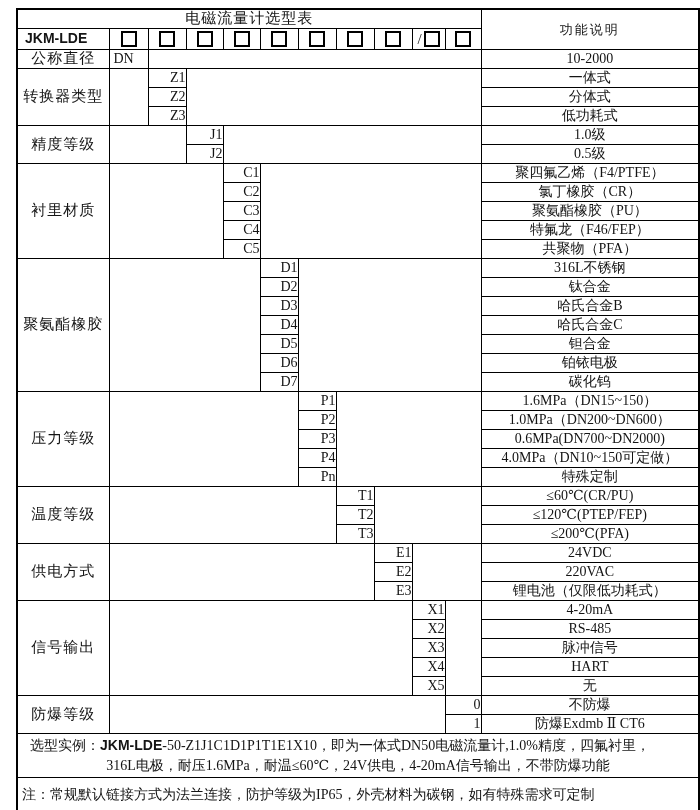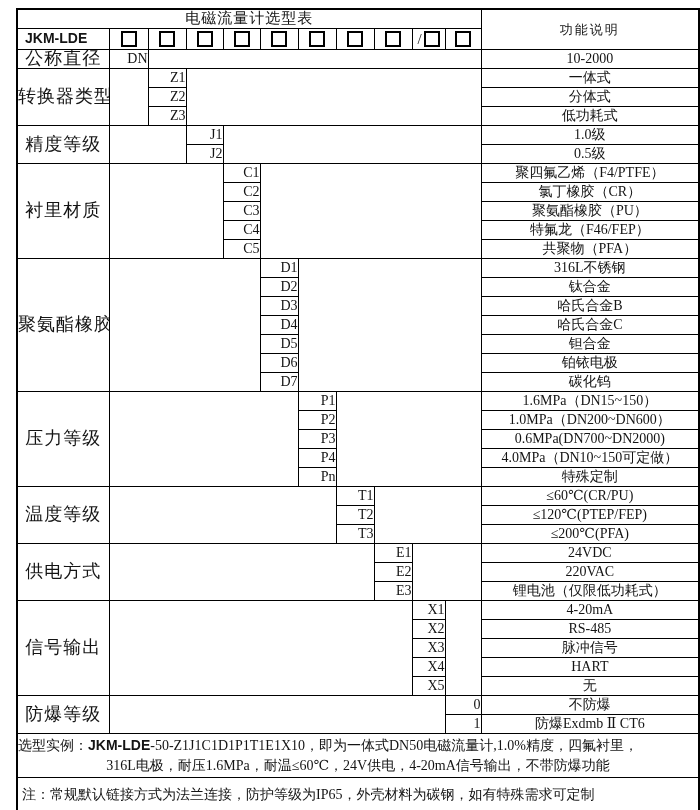--- a/index.html
+++ b/index.html
@@ -26,27 +26,27 @@
   td.model{
     text-align:left;padding-left:7px;font-weight:bold;
     font-family:"Liberation Sans","DejaVu Sans",sans-serif;font-size:14px;
   }
   td.cb{vertical-align:middle;}
   span.box{
     display:inline-block;width:12px;height:12px;border:2px solid #000;
     vertical-align:middle;background:#fff;
   }
   span.slash{font-size:15px;vertical-align:middle;margin-right:2px;}
-  td.lbl{font-size:18px;letter-spacing:1px;}
+  td.lbl{font-size:15px;letter-spacing:1px;}
   td.code{text-align:right;font-size:14px;}
-  td.code-dn{text-align:right;padding-left:4px;font-size:14px;}
+  td.code-dn{text-align:left;padding-left:4px;font-size:14px;}
   td.empty{border-top:1px solid #000;border-bottom:1px solid #000;}
   td.desc{font-size:14px;}
   td.example,td.note{text-align:left;white-space:normal;font-size:14px;line-height:20px;}
-  td.example div.l1{padding-left:0;}
+  td.example div.l1{padding-left:12px;}
   td.example div.l2{text-align:center;}
   td.note{padding-left:4px;}
   .bold-model{font-weight:bold;font-family:"Liberation Sans","DejaVu Sans",sans-serif;}
 </style>
 </head>
 <body>
 
 <table class="sel">
   <colgroup>
     <col style="width:92px">

